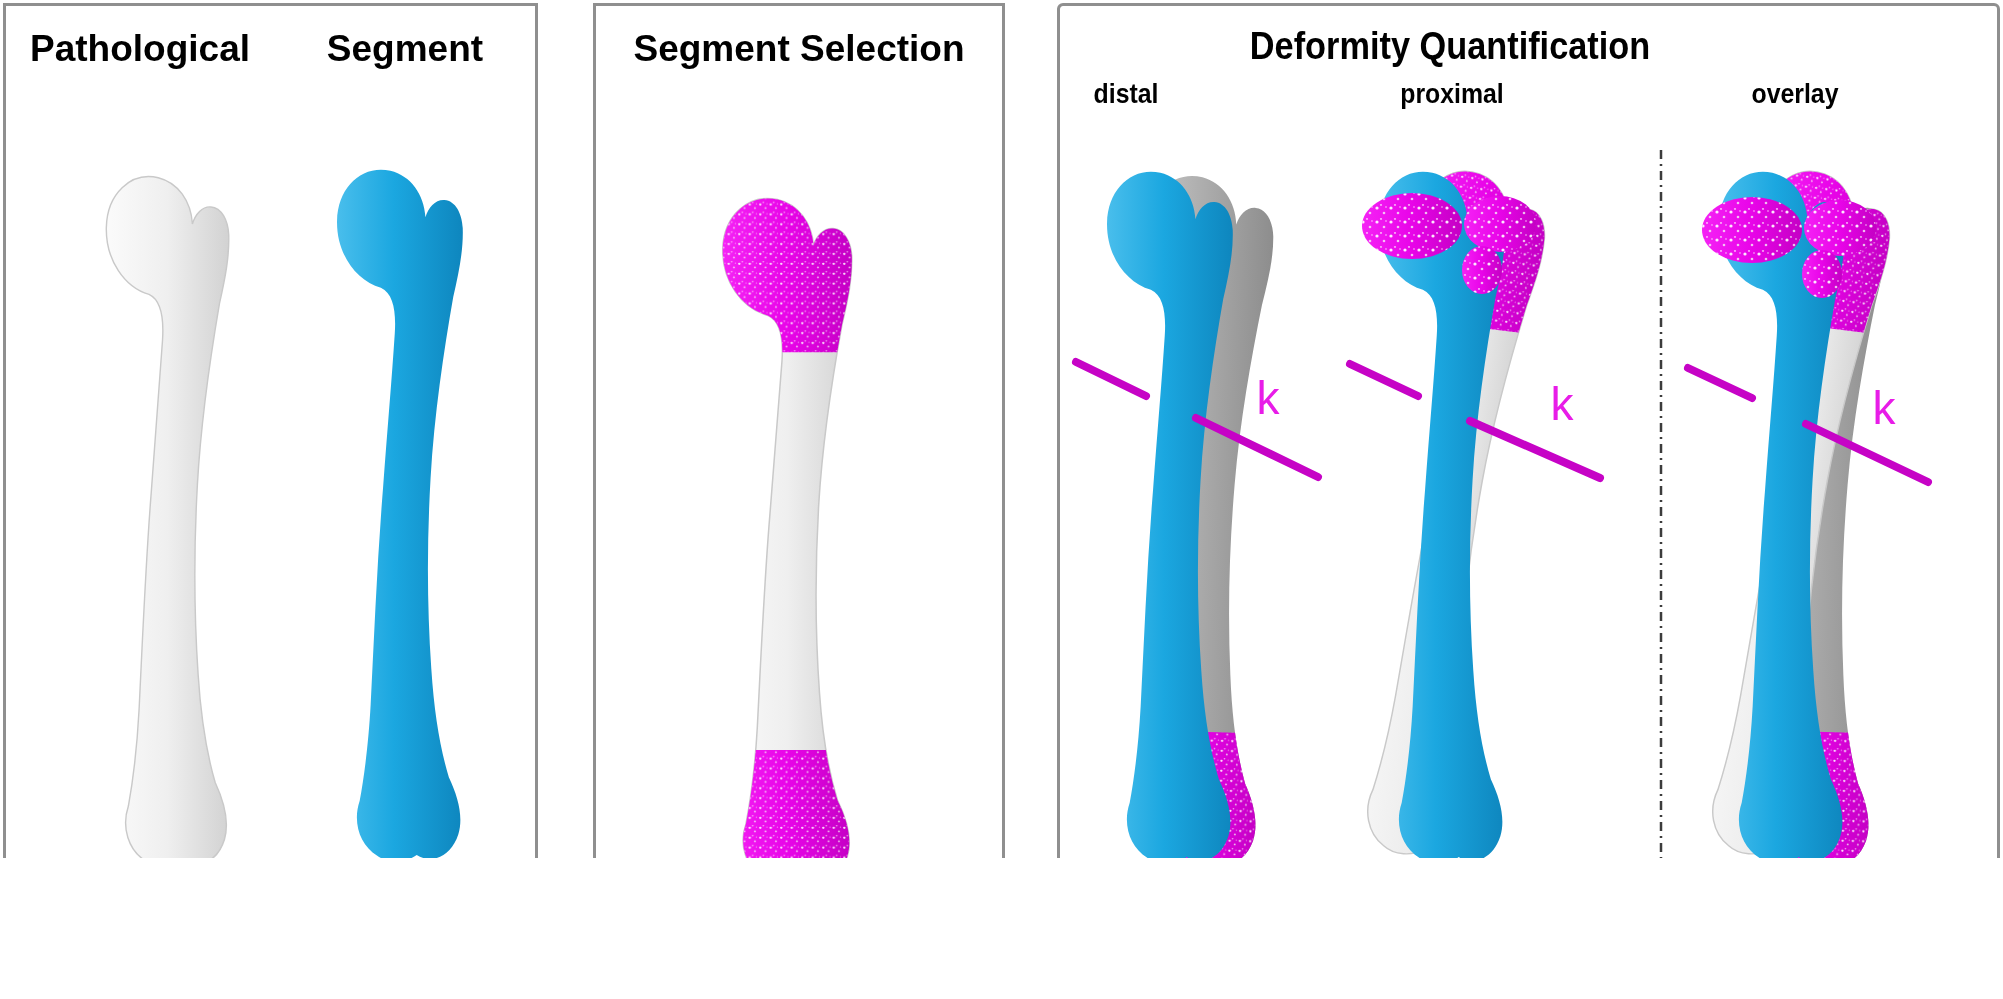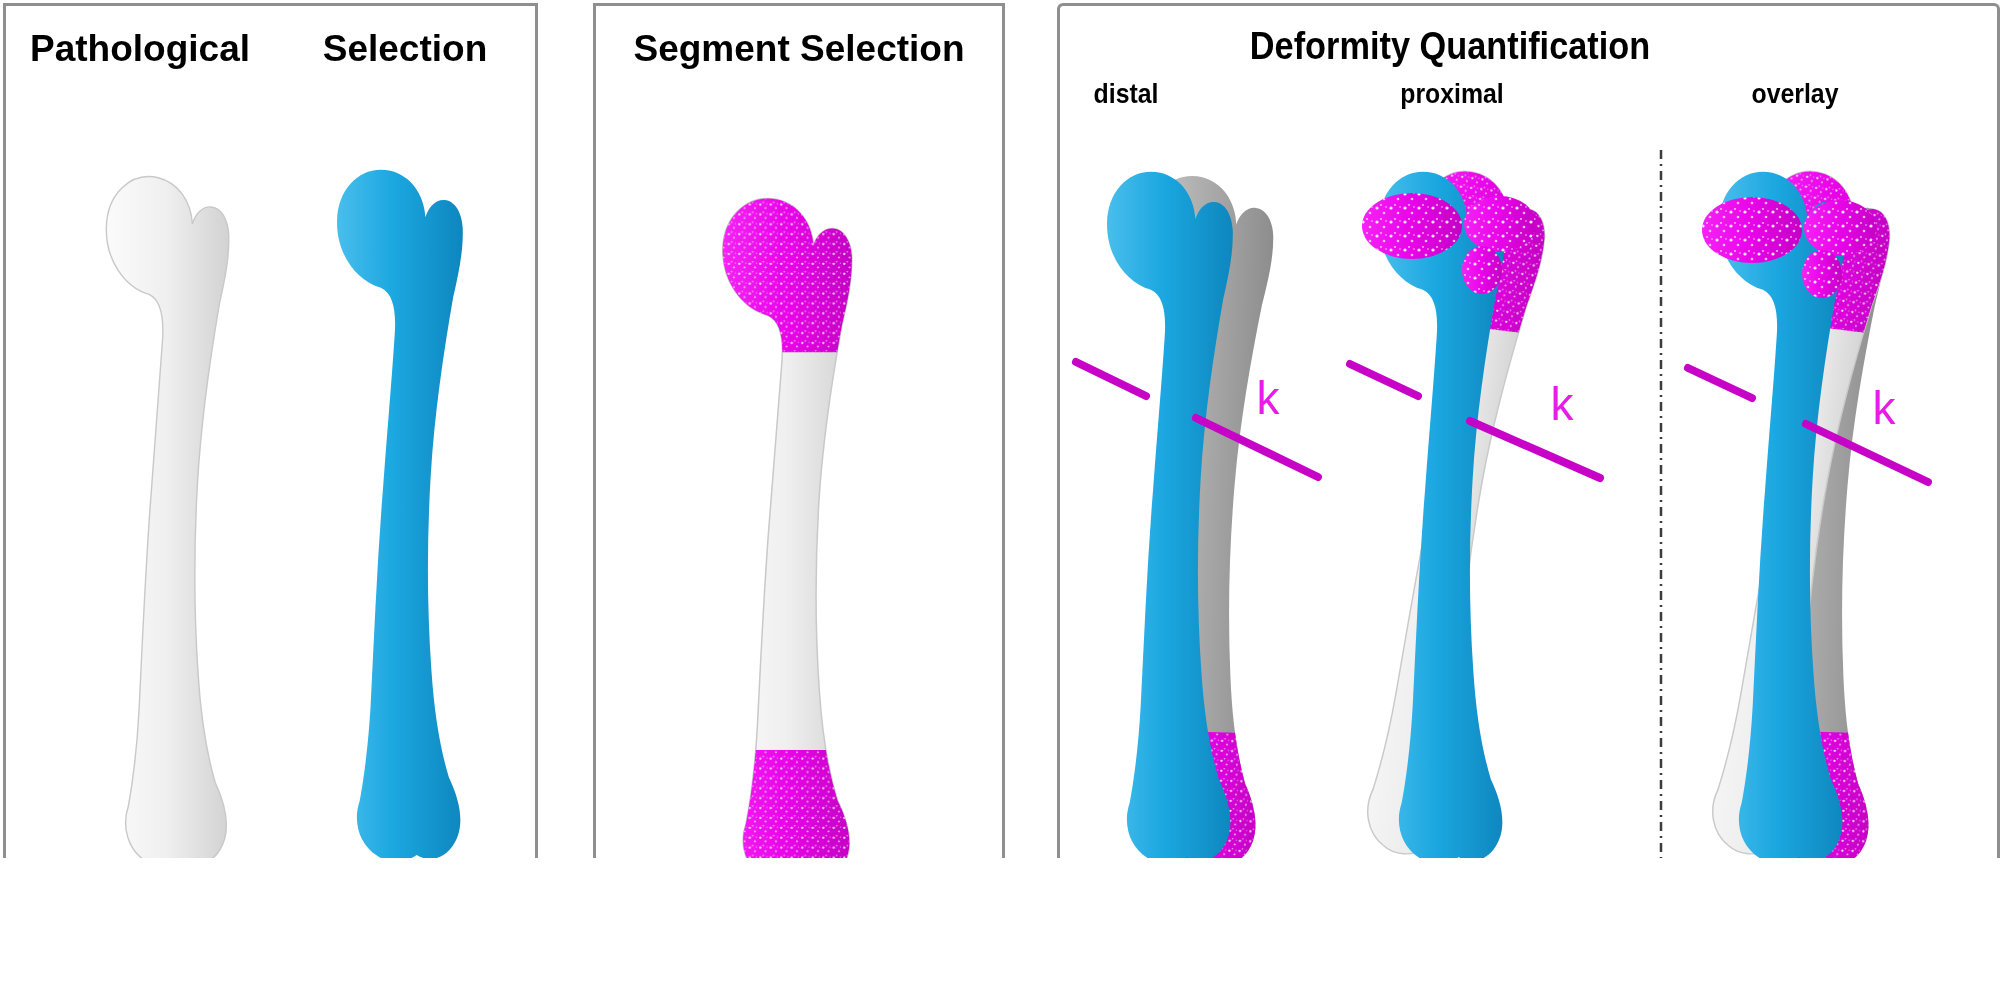--- a/index.html
+++ b/index.html
@@ -74,21 +74,21 @@
       <linearGradient id="gMag" x1="0" y1="0" x2="1" y2="0">
         <stop offset="0" style="stop-color:#F522F5"></stop>
         <stop offset="0.5" style="stop-color:var(--segment-magenta,#E804E8)"></stop>
         <stop offset="1" style="stop-color:#C400C4"></stop>
       </linearGradient>
     </defs>
   </svg>
 
   <div class="panel" id="panel-a">
     <span class="ptitle" style="left:134px;top:22px">Pathological</span>
-    <span class="ptitle" style="left:399px;top:22px">Selection</span>
+    <span class="ptitle" style="left:399px;top:22px">Segment</span>
 
     <svg class="bone" style="left:74px;top:144px" width="185" height="740" viewBox="0 0 260 1040" preserveAspectRatio="none">
       <use href="#femurPath" fill="url(#gWhiteA)" stroke="#C9C9C9" stroke-width="2"></use>
     </svg>
 
     <svg class="bone" style="left:304px;top:137px" width="190" height="742" viewBox="0 0 260 1040" preserveAspectRatio="none">
       <use href="#femurPath" fill="url(#gCyan)"></use>
     </svg>
 
     <span class="letter">A</span>

